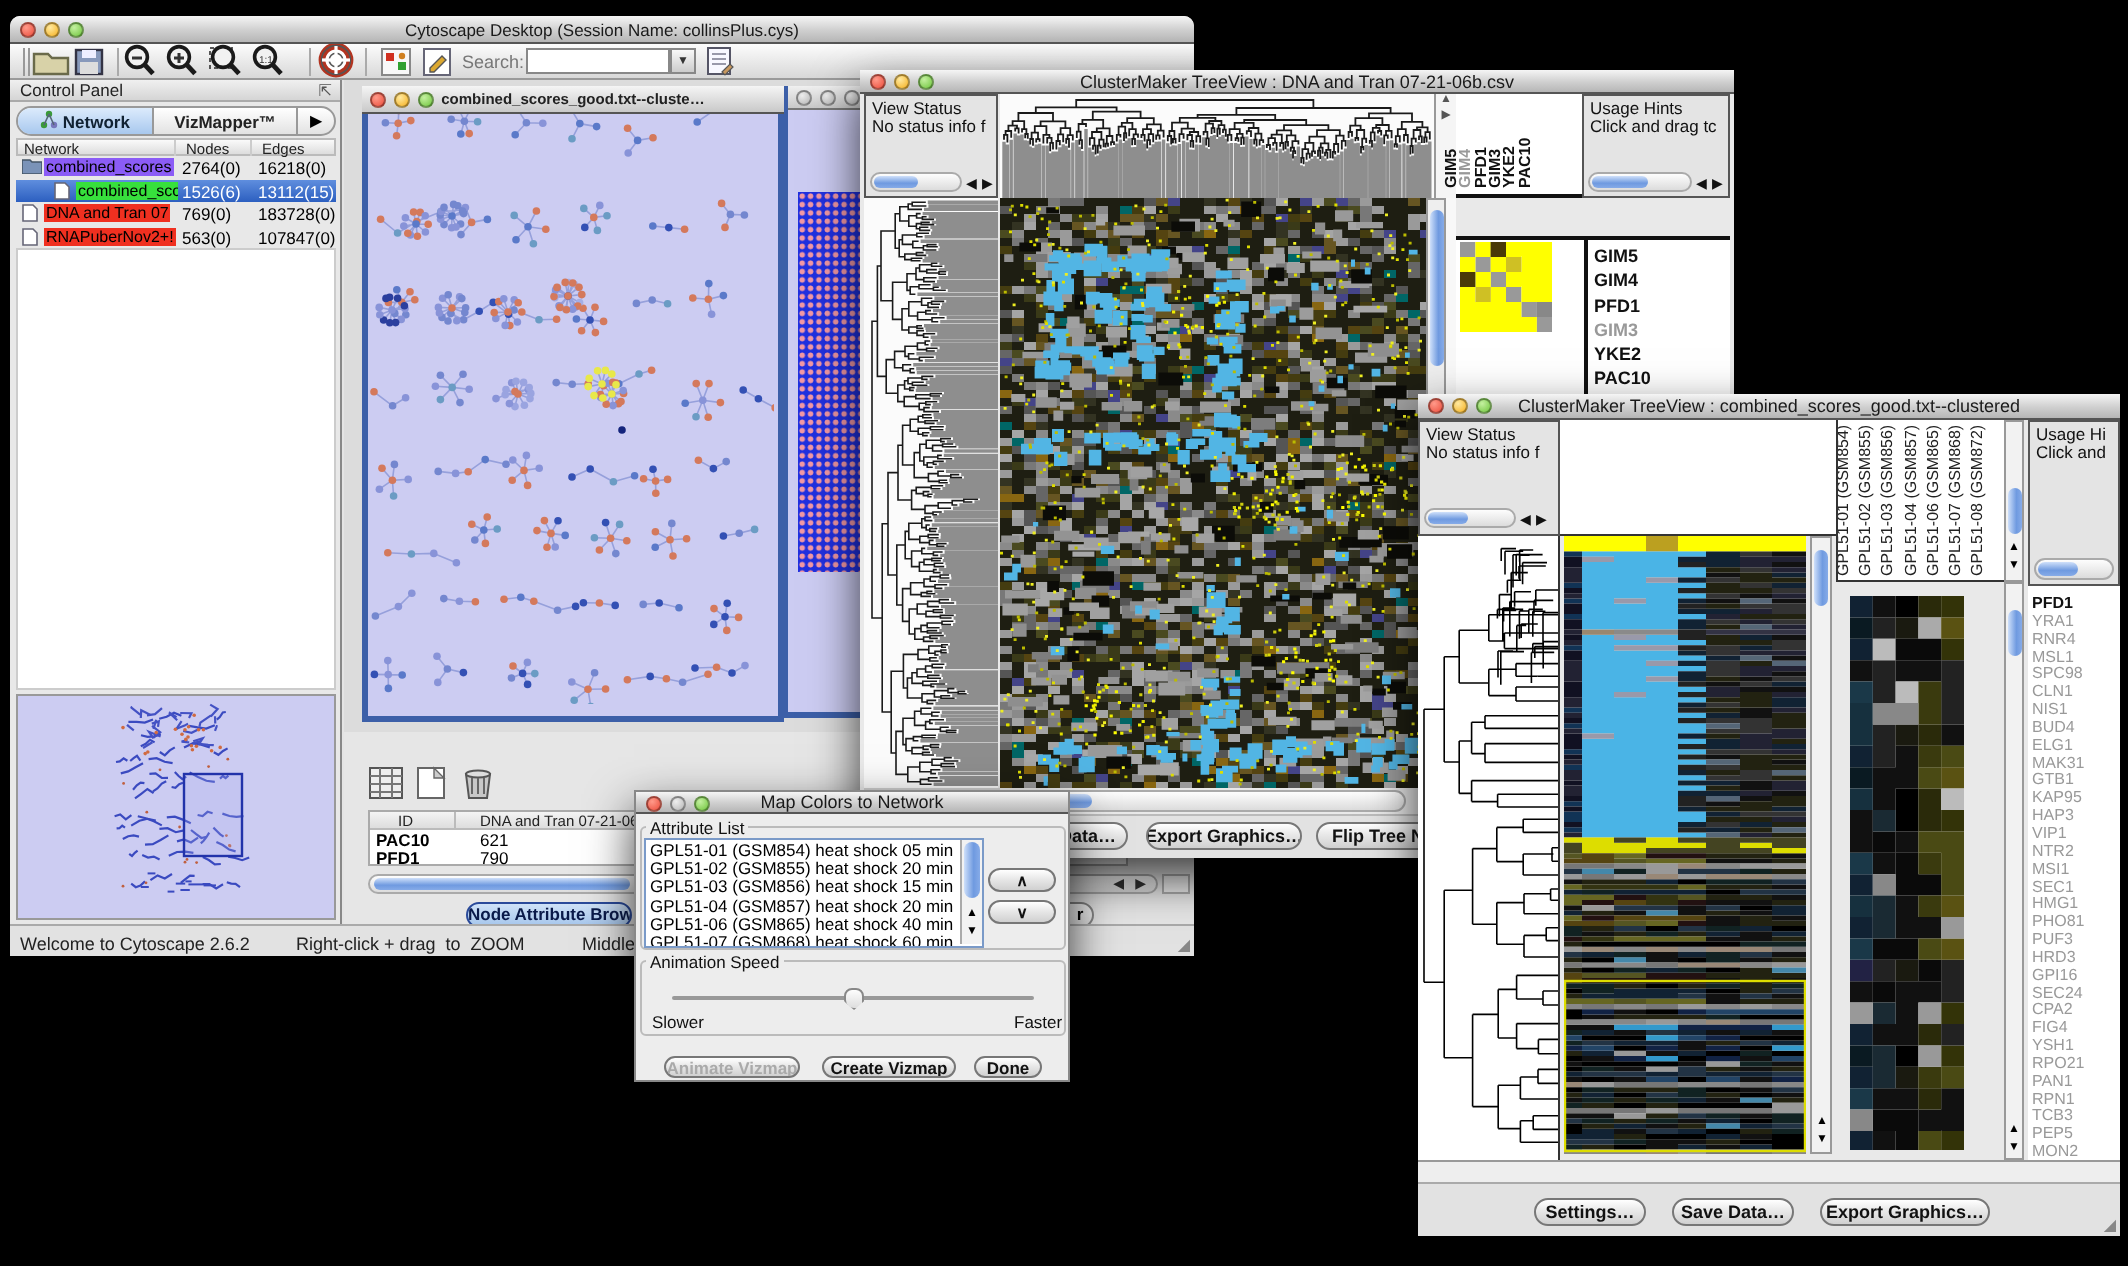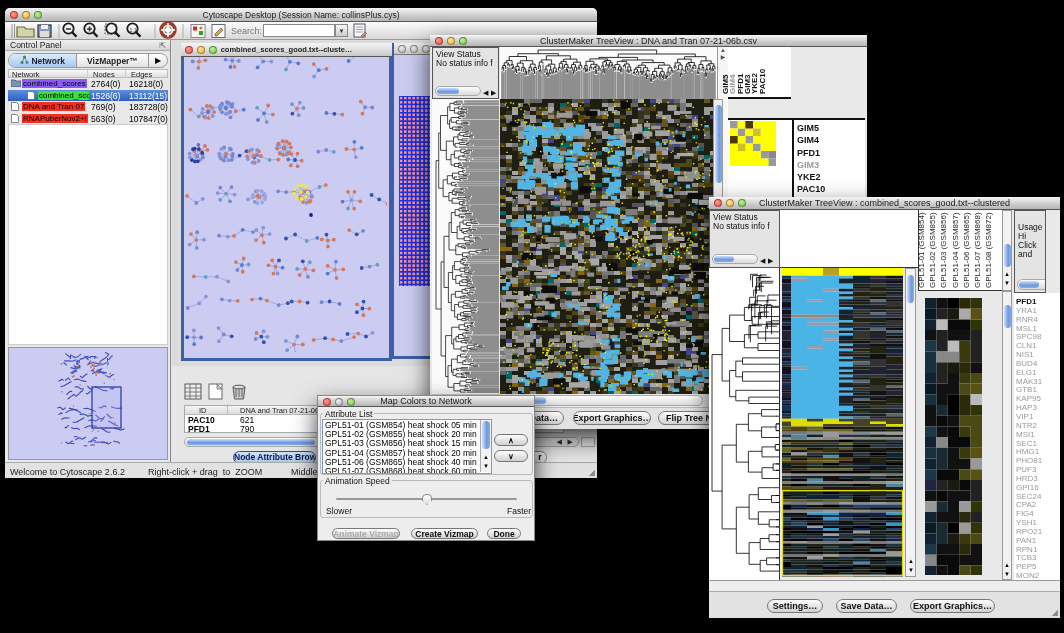--- a/index.html
+++ b/index.html
@@ -653,20 +653,23 @@
       </svg></div>
 <div class="ab" style="left:287px;top:12px;width:11px;height:52px;background:#f5f5f5;border-left:1px solid #999;font-size:6px;color:#555;text-align:center">▲<br>▶</div>
 <div class="ab" style="left:298px;top:12px;width:63px;height:52px;background:#fff;border-bottom:2px solid #111">
       <div class="ab" style="left:2.0px;bottom:3px;font-size:8px;font-weight:bold;color:#111;transform:rotate(-90deg);transform-origin:0 100%;white-space:nowrap">GIM5</div>
       <div class="ab" style="left:9.3px;bottom:3px;font-size:8px;font-weight:bold;color:#999;transform:rotate(-90deg);transform-origin:0 100%;white-space:nowrap">GIM4</div>
       <div class="ab" style="left:16.6px;bottom:3px;font-size:8px;font-weight:bold;color:#111;transform:rotate(-90deg);transform-origin:0 100%;white-space:nowrap">PFD1</div>
       <div class="ab" style="left:23.9px;bottom:3px;font-size:8px;font-weight:bold;color:#111;transform:rotate(-90deg);transform-origin:0 100%;white-space:nowrap">GIM3</div>
       <div class="ab" style="left:31.2px;bottom:3px;font-size:8px;font-weight:bold;color:#111;transform:rotate(-90deg);transform-origin:0 100%;white-space:nowrap">YKE2</div>
       <div class="ab" style="left:38.5px;bottom:3px;font-size:8px;font-weight:bold;color:#111;transform:rotate(-90deg);transform-origin:0 100%;white-space:nowrap">PAC10</div>
     </div>
+<div class="ab" style="left:361px;top:12px;width:74px;height:52px;background:#e4e4e4;border:1px solid #555;font-size:8.5px;color:#111;padding:2px 0 0 3px;line-height:9px">Usage Hints<br>Click and drag tc<div class="sb" style="left:2px;top:38px;width:52px;height:10px">
+        <div class="thumb" style="left:1px;top:1px;width:28px;height:6px"></div>
+      </div><div class="ab" style="left:56px;top:40px;font-size:7px">◀</div><div class="ab" style="left:64px;top:40px;font-size:7px">▶</div></div>
 <div class="ab" style="left:2px;top:64px;width:67px;height:295px"><svg width="67" height="295">
         <rect width="67" height="295" fill="#fbfbfb"></rect>
         <path stroke="#8e8e8e" stroke-width="1.7" fill="none" d="M67 2.1H31.9M67 4.0H32.2M67 5.7H30.0M67 7.8H29.3M67 9.4H32.3M67 10.7H36.0M67 12.2H33.9M67 13.3H36.1M67 14.6H33.2M67 16.2H34.1M67 17.6H33.5M67 19.4H30.3M67 21.6H28.3M67 23.3H37.3M67 24.4H37.9M67 26.0H37.2M67 27.3H30.8M67 28.7H32.1M67 30.1H30.2M67 31.4H29.3M67 32.6H37.7M67 34.1H40.2M67 35.8H37.4M67 36.9H42.1M67 38.1H42.0M67 39.9H37.3M67 41.8H36.5M67 43.4H34.3M67 44.6H38.4M67 46.1H41.9M67 48.1H26.7M67 50.1H35.2M67 51.7H41.1M67 53.1H39.0M67 54.7H38.5M67 56.3H34.5M67 58.0H37.6M67 59.9H41.3M67 61.9H38.1M67 63.9H30.0M67 65.1H30.7M67 66.3H31.0M67 67.9H36.6M67 69.6H33.3M67 71.5H34.1M67 73.4H33.3M67 75.1H37.8M67 76.5H36.4M67 77.9H26.2M67 79.6H35.9M67 81.3H30.4M67 83.4H24.6M67 85.4H26.1M67 87.3H26.4M67 89.2H35.7M67 90.7H32.8M67 92.1H30.9M67 93.6H32.7M67 94.8H26.3M67 96.2H25.9M67 97.8H40.0M67 99.0H39.0M67 100.3H34.3M67 101.9H37.6M67 103.3H34.4M67 104.8H33.9M67 106.8H38.5M67 108.4H34.7M67 109.9H35.0M67 111.4H38.0M67 112.7H36.3M67 114.4H40.9M67 115.9H40.7M67 117.4H33.7M67 118.8H32.9M67 120.3H44.5M67 121.8H41.4M67 123.0H45.6M67 124.4H47.2M67 126.5H40.2M67 128.7H39.9M67 130.4H45.1M67 131.7H40.9M67 133.1H37.4M67 134.6H35.4M67 136.6H41.0M67 138.3H48.6M67 139.8H50.0M67 141.1H42.6M67 142.4H42.9M67 143.9H40.6M67 145.4H39.2M67 146.8H33.7M67 148.1H35.3M67 149.4H34.8M67 150.6H58.0M67 152.0H55.2M67 153.5H47.7M67 155.1H44.5M67 157.0H39.9M67 158.4H37.5M67 159.5H34.6M67 161.3H35.2M67 163.5H33.9M67 165.3H37.6M67 166.7H37.1M67 168.3H38.4M67 169.9H38.3M67 171.2H35.8M67 172.8H42.3M67 174.1H41.2M67 175.2H31.6M67 177.0H40.3M67 178.7H38.1M67 180.1H40.0M67 181.3H39.4M67 182.6H40.7M67 184.3H41.1M67 185.8H37.4M67 187.3H39.3M67 188.5H43.5M67 190.0H43.7M67 191.6H37.0M67 193.4H42.6M67 195.2H40.2M67 196.7H35.2M67 197.9H36.7M67 199.2H34.5M67 200.8H43.5M67 202.5H46.1M67 204.3H38.5M67 205.9H40.4M67 207.2H40.5M67 208.7H45.9M67 210.0H44.8M67 211.6H45.7M67 213.3H44.5M67 214.9H38.8M67 216.3H37.6M67 217.5H39.9M67 218.8H40.9M67 220.2H37.9M67 221.7H35.7M67 223.4H43.0M67 224.6H42.0M67 226.0H42.3M67 227.3H42.4M67 228.5H38.3M67 229.9H37.4M67 231.5H38.3M67 233.1H41.2M67 234.8H40.5M67 237.0H35.0M67 238.7H38.8M67 240.1H39.5M67 241.6H37.5M67 243.0H41.6M67 244.3H36.2M67 245.3H46.2M67 246.7H51.6M67 247.9H52.3M67 248.9H44.1M67 250.1H46.3M67 251.2H37.1M67 252.8H35.7M67 255.1H34.7M67 257.1H38.9M67 259.0H38.3M67 260.9H41.0M67 262.7H35.4M67 264.6H43.4M67 266.1H47.3M67 267.2H47.2M67 268.6H37.0M67 269.9H36.8M67 271.4H28.2M67 273.3H38.7M67 274.6H38.5M67 275.7H33.4M67 277.2H34.0M67 278.5H36.0M67 279.8H44.9M67 281.5H48.2M67 282.8H46.1M67 284.3H46.5M67 285.9H39.2M67 287.8H37.0M67 289.9H37.8M67 291.5H40.2M67 293.1H34.8"></path>
         <path stroke="#1a1a1a" stroke-width="0.8" fill="none" d="M30.9 2.1H24.1V4.0H31.2M24.1 3.0H22.1V5.7H29.0M31.3 9.4H29.2V10.7H35.0M28.3 7.8H26.3V10.0H29.2M32.9 12.2H28.6V13.3H35.1M32.2 14.6H27.9V16.2H33.1M28.6 12.8H26.2V15.4H27.9M26.3 8.9H22.4V14.1H26.2M22.1 4.4H17.9V11.5H22.4M32.5 17.6H26.4V19.4H29.3M36.3 23.3H31.6V24.4H36.9M31.6 23.9H29.7V26.0H36.2M27.3 21.6H24.4V24.9H29.7M26.4 18.5H19.2V23.2H24.4M29.8 27.3H26.2V28.7H31.1M29.2 30.1H23.7V31.4H28.3M26.2 28.0H20.4V30.8H23.7M19.2 20.9H17.6V29.4H20.4M17.9 7.9H15.6V25.1H17.6M36.7 32.6H33.8V34.1H39.2M41.1 36.9H37.5V38.1H41.0M36.4 35.8H31.4V37.5H37.5M33.8 33.4H27.8V36.7H31.4M36.3 39.9H29.9V41.8H35.5M27.8 35.0H26.0V40.8H29.9M37.4 44.6H34.7V46.1H40.9M33.3 43.4H27.5V45.4H34.7M27.5 44.4H23.1V48.1H25.7M26.0 37.9H21.5V46.2H23.1M40.1 51.7H33.8V53.1H38.0M33.8 52.4H32.0V54.7H37.5M34.2 50.1H28.8V53.6H32.0M33.5 56.3H30.9V58.0H36.6M40.3 59.9H34.0V61.9H37.1M30.9 57.1H26.8V60.9H34.0M28.8 51.9H22.4V59.0H26.8M29.0 63.9H26.5V65.1H29.7M35.6 67.9H29.8V69.6H32.3M30.0 66.3H26.5V68.7H29.8M26.5 64.5H22.4V67.5H26.5M22.4 55.4H19.0V66.0H22.4M21.5 42.1H14.3V60.7H19.0M15.6 16.5H8.5V51.4H14.3M33.1 71.5H30.6V73.4H32.3M36.8 75.1H31.3V76.5H35.4M30.6 72.5H26.7V75.8H31.3M34.9 79.6H27.7V81.3H29.4M25.2 77.9H22.3V80.5H27.7M26.7 74.1H20.5V79.2H22.3M25.1 85.4H23.1V87.3H25.4M23.6 83.4H19.4V86.3H23.1M20.5 76.7H15.3V84.9H19.4M34.7 89.2H29.0V90.7H31.8M29.9 92.1H24.2V93.6H31.7M29.0 90.0H22.0V92.9H24.2M25.3 94.8H22.9V96.2H24.9M22.0 91.4H20.3V95.5H22.9M39.0 97.8H33.2V99.0H38.0M33.2 98.4H25.9V100.3H33.3M36.6 101.9H30.9V103.3H33.4M32.9 104.8H30.0V106.8H37.5M30.9 102.6H27.6V105.8H30.0M25.9 99.3H20.1V104.2H27.6M20.3 93.5H16.9V101.8H20.1M15.3 80.8H11.1V97.6H16.9M8.5 34.0H6.7V89.2H11.1M33.7 108.4H29.4V109.9H34.0M37.0 111.4H30.5V112.7H35.3M29.4 109.1H27.1V112.0H30.5M39.9 114.4H33.2V115.9H39.7M32.7 117.4H29.4V118.8H31.9M33.2 115.1H27.1V118.1H29.4M27.1 110.6H23.1V116.6H27.1M43.5 120.3H38.4V121.8H40.4M44.6 123.0H39.3V124.4H46.2M39.3 123.7H34.3V126.5H39.2M38.4 121.1H31.1V125.1H34.3M38.9 128.7H36.9V130.4H44.1M39.9 131.7H34.7V133.1H36.4M34.7 132.4H31.6V134.6H34.4M36.9 129.5H29.9V133.5H31.6M31.1 123.1H27.9V131.5H29.9M47.6 138.3H43.4V139.8H49.0M40.0 136.6H37.0V139.0H43.4M41.6 141.1H37.6V142.4H41.9M37.0 137.8H32.2V141.7H37.6M27.9 127.3H25.1V139.8H32.2M23.1 113.6H19.3V133.5H25.1M39.6 143.9H33.6V145.4H38.2M34.3 148.1H32.0V149.4H33.8M32.7 146.8H29.7V148.8H32.0M33.6 144.7H26.1V147.8H29.7M57.0 150.6H49.9V152.0H54.2M49.9 151.3H44.1V153.5H46.7M44.1 152.4H37.1V155.1H43.5M38.9 157.0H34.5V158.4H36.5M37.1 153.8H30.5V157.7H34.5M26.1 146.2H23.8V155.7H30.5M19.3 123.6H17.0V151.0H23.8M33.6 159.5H30.5V161.3H34.2M36.6 165.3H32.9V166.7H36.1M32.9 163.5H31.1V166.0H32.9M30.5 160.4H28.9V164.8H31.1M37.4 168.3H32.1V169.9H37.3M41.3 172.8H36.5V174.1H40.2M34.8 171.2H32.7V173.4H36.5M32.1 169.1H27.9V172.3H32.7M28.9 162.6H22.4V170.7H27.9M39.3 177.0H34.7V178.7H37.1M30.6 175.2H28.9V177.9H34.7M39.0 180.1H33.9V181.3H38.4M39.7 182.6H35.2V184.3H40.1M33.9 180.7H30.0V183.4H35.2M36.4 185.8H34.8V187.3H38.3M30.0 182.1H27.7V186.6H34.8M28.9 176.5H23.8V184.3H27.7M22.4 166.7H20.6V180.4H23.8M42.5 188.5H38.1V190.0H42.7M38.1 189.3H33.1V191.6H36.0M41.6 193.4H35.5V195.2H39.2M33.1 190.5H30.0V194.3H35.5M34.2 196.7H31.5V197.9H35.7M31.5 197.3H28.6V199.2H33.5M30.0 192.4H23.3V198.3H28.6M42.5 200.8H37.7V202.5H45.1M37.7 201.7H31.8V204.3H37.5M39.4 205.9H34.7V207.2H39.5M44.9 208.7H38.2V210.0H43.8M34.7 206.6H31.0V209.3H38.2M31.8 203.0H26.6V208.0H31.0M44.7 211.6H39.0V213.3H43.5M39.0 212.5H31.6V214.9H37.8M36.6 216.3H31.7V217.5H38.9M31.6 213.7H28.5V216.9H31.7M39.9 218.8H33.0V220.2H36.9M33.0 219.5H29.8V221.7H34.7M28.5 215.3H25.4V220.6H29.8M26.6 205.5H22.6V218.0H25.4M23.3 195.3H19.3V211.7H22.6M20.6 173.5H16.4V203.5H19.3M17.0 137.3H12.0V188.5H16.4M42.0 223.4H38.9V224.6H41.0M41.3 226.0H38.5V227.3H41.4M38.5 226.7H35.5V228.5H37.3M38.9 224.0H32.4V227.6H35.5M36.4 229.9H32.9V231.5H37.3M32.4 225.8H27.0V230.7H32.9M40.2 233.1H34.1V234.8H39.5M34.1 234.0H30.8V237.0H34.0M37.8 238.7H31.9V240.1H38.5M30.8 235.5H26.5V239.4H31.9M40.6 243.0H33.5V244.3H35.2M36.5 241.6H29.4V243.7H33.5M26.5 237.4H24.0V242.7H29.4M50.6 246.7H47.1V247.9H51.3M45.2 245.3H42.0V247.3H47.1M43.1 248.9H38.5V250.1H45.3M42.0 246.3H35.2V249.5H38.5M36.1 251.2H31.6V252.8H34.7M35.2 247.9H29.0V252.0H31.6M24.0 240.0H21.7V250.0H29.0M27.0 228.2H19.7V245.0H21.7M37.9 257.1H33.9V259.0H37.3M33.7 255.1H28.5V258.0H33.9M40.0 260.9H32.9V262.7H34.4M46.3 266.1H41.3V267.2H46.2M42.4 264.6H38.2V266.7H41.3M32.9 261.8H30.8V265.6H38.2M28.5 256.6H25.3V263.7H30.8M36.0 268.6H29.0V269.9H35.8M29.0 269.3H24.7V271.4H27.2M37.7 273.3H33.3V274.6H37.5M33.3 274.0H29.6V275.7H32.4M33.0 277.2H29.3V278.5H35.0M29.6 274.8H24.0V277.9H29.3M24.7 270.3H21.0V276.4H24.0M25.3 260.1H19.5V273.3H21.0M43.9 279.8H40.2V281.5H47.2M45.1 282.8H38.6V284.3H45.5M40.2 280.6H34.0V283.6H38.6M38.2 285.9H33.5V287.8H36.0M34.0 282.1H27.9V286.9H33.5M36.8 289.9H32.3V291.5H39.2M32.3 290.7H28.2V293.1H33.8M27.9 284.5H21.9V291.9H28.2M19.5 266.7H16.0V288.2H21.9M19.7 236.6H13.6V277.5H16.0M12.0 162.9H9.1V257.0H13.6M6.7 61.6H4.0V210.0H9.1"></path>
       </svg></div>
 <div class="ab" style="left:70px;top:64px;width:213px;height:295px"><svg width="213" height="295">
         <rect width="213" height="295" fill="#1e1e12"></rect>
         <path fill="#787878" d="M24 0h6v4h-6zM18 4h6v4h-6zM108 4h6v4h-6zM180 4h6v4h-6zM180 8h6v4h-6zM96 12h6v4h-6zM186 16h6v4h-6zM6 20h6v4h-6zM114 20h6v4h-6zM12 28h6v4h-6zM18 28h6v4h-6zM60 28h6v4h-6zM36 32h6v4h-6zM48 32h6v4h-6zM138 32h6v4h-6zM24 36h6v4h-6zM72 36h6v4h-6zM144 36h6v4h-6zM126 40h6v4h-6zM12 44h6v4h-6zM30 44h6v4h-6zM156 44h6v4h-6zM24 52h6v4h-6zM72 52h6v4h-6zM72 56h6v4h-6zM90 56h6v4h-6zM198 56h6v4h-6zM114 60h6v4h-6zM126 60h6v4h-6zM204 60h6v4h-6zM210 64h6v4h-6zM0 68h6v4h-6zM42 68h6v4h-6zM102 68h6v4h-6zM204 68h6v4h-6zM18 80h6v4h-6zM72 80h6v4h-6zM24 84h6v4h-6zM6 88h6v4h-6zM30 88h6v4h-6zM12 92h6v4h-6zM174 92h6v4h-6zM204 96h6v4h-6zM210 96h6v4h-6zM24 100h6v4h-6zM54 112h6v4h-6zM186 112h6v4h-6zM54 116h6v4h-6zM78 116h6v4h-6zM18 120h6v4h-6zM60 120h6v4h-6zM168 120h6v4h-6zM102 124h6v4h-6zM150 124h6v4h-6zM30 128h6v4h-6zM36 128h6v4h-6zM156 128h6v4h-6zM12 132h6v4h-6zM78 132h6v4h-6zM84 140h6v4h-6zM54 144h6v4h-6zM78 144h6v4h-6zM150 144h6v4h-6zM162 144h6v4h-6zM30 152h6v4h-6zM90 152h6v4h-6zM102 152h6v4h-6zM186 152h6v4h-6zM210 152h6v4h-6zM24 156h6v4h-6zM156 160h6v4h-6zM204 160h6v4h-6zM72 168h6v4h-6zM96 168h6v4h-6zM132 168h6v4h-6zM24 172h6v4h-6zM102 172h6v4h-6zM108 172h6v4h-6zM6 176h6v4h-6zM54 184h6v4h-6zM126 184h6v4h-6zM30 188h6v4h-6zM150 188h6v4h-6zM186 188h6v4h-6zM0 196h6v4h-6zM120 196h6v4h-6zM0 200h6v4h-6zM6 204h6v4h-6zM144 204h6v4h-6zM108 208h6v4h-6zM24 212h6v4h-6zM42 212h6v4h-6zM78 212h6v4h-6zM96 212h6v4h-6zM84 216h6v4h-6zM96 216h6v4h-6zM114 220h6v4h-6zM60 224h6v4h-6zM72 224h6v4h-6zM144 224h6v4h-6zM18 228h6v4h-6zM60 232h6v4h-6zM120 232h6v4h-6zM18 236h6v4h-6zM102 236h6v4h-6zM120 236h6v4h-6zM168 236h6v4h-6zM156 240h6v4h-6zM168 240h6v4h-6zM174 240h6v4h-6zM96 244h6v4h-6zM138 248h6v4h-6zM0 252h6v4h-6zM54 252h6v4h-6zM90 256h6v4h-6zM96 256h6v4h-6zM12 260h6v4h-6zM54 260h6v4h-6zM96 260h6v4h-6zM126 260h6v4h-6zM72 268h6v4h-6zM174 268h6v4h-6zM90 272h6v4h-6zM174 276h6v4h-6zM174 280h6v4h-6zM48 292h6v4h-6zM120 292h6v4h-6z"></path>
         <path fill="#666" d="M30 0h6v4h-6zM36 0h6v4h-6zM174 0h6v4h-6zM126 4h6v4h-6zM132 4h6v4h-6zM24 12h6v4h-6zM126 12h6v4h-6zM144 16h6v4h-6zM18 20h6v4h-6zM60 20h6v4h-6zM108 24h6v4h-6zM180 24h6v4h-6zM186 28h6v4h-6zM126 32h6v4h-6zM168 32h6v4h-6zM180 32h6v4h-6zM204 32h6v4h-6zM204 36h6v4h-6zM174 40h6v4h-6zM180 44h6v4h-6zM192 48h6v4h-6zM96 60h6v4h-6zM24 72h6v4h-6zM138 72h6v4h-6zM180 72h6v4h-6zM204 72h6v4h-6zM0 76h6v4h-6zM6 80h6v4h-6zM48 80h6v4h-6zM54 80h6v4h-6zM102 80h6v4h-6zM162 88h6v4h-6zM102 92h6v4h-6zM144 92h6v4h-6zM48 96h6v4h-6zM90 96h6v4h-6zM174 100h6v4h-6zM0 104h6v4h-6zM150 104h6v4h-6zM18 108h6v4h-6zM114 112h6v4h-6zM126 112h6v4h-6zM84 116h6v4h-6zM144 116h6v4h-6zM108 120h6v4h-6zM162 120h6v4h-6zM174 120h6v4h-6zM96 128h6v4h-6zM108 136h6v4h-6zM210 136h6v4h-6zM168 140h6v4h-6zM204 140h6v4h-6zM18 144h6v4h-6zM138 144h6v4h-6zM18 148h6v4h-6zM72 148h6v4h-6zM90 156h6v4h-6zM114 156h6v4h-6zM186 156h6v4h-6zM48 160h6v4h-6zM24 164h6v4h-6zM54 168h6v4h-6zM180 168h6v4h-6zM66 172h6v4h-6zM180 172h6v4h-6zM18 176h6v4h-6zM102 176h6v4h-6zM30 184h6v4h-6zM36 184h6v4h-6zM48 184h6v4h-6zM78 184h6v4h-6zM162 188h6v4h-6zM42 192h6v4h-6zM138 192h6v4h-6zM42 196h6v4h-6zM138 200h6v4h-6zM162 200h6v4h-6zM12 208h6v4h-6zM90 208h6v4h-6zM114 208h6v4h-6zM198 208h6v4h-6zM6 212h6v4h-6zM12 212h6v4h-6zM180 212h6v4h-6zM42 220h6v4h-6zM48 224h6v4h-6zM108 224h6v4h-6zM168 224h6v4h-6zM174 224h6v4h-6zM210 228h6v4h-6zM54 236h6v4h-6zM84 236h6v4h-6zM180 236h6v4h-6zM204 236h6v4h-6zM72 240h6v4h-6zM138 240h6v4h-6zM210 240h6v4h-6zM48 244h6v4h-6zM78 244h6v4h-6zM138 244h6v4h-6zM72 248h6v4h-6zM126 248h6v4h-6zM66 252h6v4h-6zM84 256h6v4h-6zM120 256h6v4h-6zM120 260h6v4h-6zM0 272h6v4h-6zM198 272h6v4h-6zM78 280h6v4h-6zM84 284h6v4h-6zM168 284h6v4h-6zM84 288h6v4h-6zM126 288h6v4h-6zM150 288h6v4h-6zM156 288h6v4h-6z"></path>
         <path fill="#555" d="M72 0h6v4h-6zM132 0h6v4h-6zM0 4h6v4h-6zM72 12h6v4h-6zM156 16h6v4h-6zM36 20h6v4h-6zM174 20h6v4h-6zM150 24h6v4h-6zM186 24h6v4h-6zM30 28h6v4h-6zM48 28h6v4h-6zM60 32h6v4h-6zM96 32h6v4h-6zM96 40h6v4h-6zM108 40h6v4h-6zM108 44h6v4h-6zM168 44h6v4h-6zM198 44h6v4h-6zM42 48h6v4h-6zM132 52h6v4h-6zM144 52h6v4h-6zM186 52h6v4h-6zM0 56h6v4h-6zM210 56h6v4h-6zM72 60h6v4h-6zM132 60h6v4h-6zM36 64h6v4h-6zM144 64h6v4h-6zM6 68h6v4h-6zM120 72h6v4h-6zM126 76h6v4h-6zM204 76h6v4h-6zM0 84h6v4h-6zM144 84h6v4h-6zM48 88h6v4h-6zM24 92h6v4h-6zM42 96h6v4h-6zM78 96h6v4h-6zM126 96h6v4h-6zM168 100h6v4h-6zM12 104h6v4h-6zM60 104h6v4h-6zM72 104h6v4h-6zM96 104h6v4h-6zM132 104h6v4h-6zM138 104h6v4h-6zM36 108h6v4h-6zM210 108h6v4h-6zM48 112h6v4h-6zM90 112h6v4h-6zM90 116h6v4h-6zM126 116h6v4h-6zM36 120h6v4h-6zM42 120h6v4h-6zM120 120h6v4h-6zM138 120h6v4h-6zM204 120h6v4h-6zM6 124h6v4h-6zM60 124h6v4h-6zM138 124h6v4h-6zM192 124h6v4h-6zM12 128h6v4h-6zM36 132h6v4h-6zM108 132h6v4h-6zM120 132h6v4h-6zM72 136h6v4h-6zM162 136h6v4h-6zM54 140h6v4h-6zM132 144h6v4h-6zM126 152h6v4h-6zM12 156h6v4h-6zM102 156h6v4h-6zM204 156h6v4h-6zM12 160h6v4h-6zM18 164h6v4h-6zM180 164h6v4h-6zM30 168h6v4h-6zM144 176h6v4h-6zM186 176h6v4h-6zM114 180h6v4h-6zM168 180h6v4h-6zM24 184h6v4h-6zM132 184h6v4h-6zM174 184h6v4h-6zM54 188h6v4h-6zM30 196h6v4h-6zM156 196h6v4h-6zM18 200h6v4h-6zM60 200h6v4h-6zM102 200h6v4h-6zM132 204h6v4h-6zM180 204h6v4h-6zM168 208h6v4h-6zM162 212h6v4h-6zM168 212h6v4h-6zM192 212h6v4h-6zM192 216h6v4h-6zM132 220h6v4h-6zM156 220h6v4h-6zM0 236h6v4h-6zM60 248h6v4h-6zM12 252h6v4h-6zM0 260h6v4h-6zM18 260h6v4h-6zM60 264h6v4h-6zM138 264h6v4h-6zM174 264h6v4h-6zM180 264h6v4h-6zM42 268h6v4h-6zM102 272h6v4h-6zM60 276h6v4h-6zM78 276h6v4h-6zM108 276h6v4h-6zM180 276h6v4h-6zM30 280h6v4h-6zM36 284h6v4h-6zM144 292h6v4h-6z"></path>
@@ -748,21 +751,21 @@
       <div class="ab" style="left:40.6px;bottom:2px;font-size:8px;color:#222;transform:rotate(-90deg);transform-origin:0 100%;white-space:nowrap">GPL51-04 (GSM857)</div>
       <div class="ab" style="left:51.8px;bottom:2px;font-size:8px;color:#222;transform:rotate(-90deg);transform-origin:0 100%;white-space:nowrap">GPL51-06 (GSM865)</div>
       <div class="ab" style="left:63.0px;bottom:2px;font-size:8px;color:#222;transform:rotate(-90deg);transform-origin:0 100%;white-space:nowrap">GPL51-07 (GSM868)</div>
       <div class="ab" style="left:74.2px;bottom:2px;font-size:8px;color:#222;transform:rotate(-90deg);transform-origin:0 100%;white-space:nowrap">GPL51-08 (GSM872)</div>
     </div>
 <div class="vsc" style="left:293px;top:13px;width:10px;height:81px">
       <div class="thumbv" style="left:1px;top:33px;width:7px;height:23px"></div>
       <div class="ab" style="left:1px;top:60px;font-size:6px">▲</div>
       <div class="ab" style="left:1px;top:69px;font-size:6px">▼</div>
     </div>
-<div class="ab" style="left:305px;top:13px;width:32px;height:83px;background:#e4e4e4;border:1px solid #555;font-size:8.5px;color:#111;padding:12px 0 0 3px;line-height:9px;overflow:hidden">Usage Hi<br>Click and<div class="sb" style="left:2px;top:68px;width:40px;height:11px">
+<div class="ab" style="left:305px;top:13px;width:46px;height:83px;background:#e4e4e4;border:1px solid #555;font-size:8.5px;color:#111;padding:2px 0 0 3px;line-height:9px;overflow:hidden">Usage Hi<br>Click and<div class="sb" style="left:2px;top:68px;width:40px;height:11px">
         <div class="thumb" style="left:1px;top:1px;width:20px;height:7px"></div>
       </div></div>
 <div class="ab" style="left:0;top:71px;width:71px;height:312px;background:#fff;border-right:1px solid #333"><svg width="70" height="311">
         <rect width="70" height="311" fill="#fff"></rect>
         <path stroke="#000" stroke-width="0.8" fill="none" d="M3.0 86.6V223.1M3.0 86.6H13.1M3.0 223.1H13.1M13.1 60.4V113.0M13.1 60.4H20.6M13.1 113.0H20.6M20.6 47.1V73.5M20.6 47.1H35.4M20.6 73.5H35.4M35.4 39.4V52.5M35.4 39.4H43.2M35.4 52.5H43.2M43.2 39.4H70M43.2 48.5V56.3M43.2 48.5H50.9M43.2 56.3H50.9M50.9 48.5H70M50.9 56.3H70M35.4 66.6V79.8M35.4 66.6H49.0M35.4 79.8H49.0M49.0 63.8V70.1M49.0 63.8H59.7M49.0 70.1H59.7M59.7 63.8H70M59.7 70.1H70M49.0 75.5V82.5M49.0 75.5H63.7M49.0 82.5H63.7M63.7 75.5H70M63.7 82.5H70M20.6 102.5V128.7M20.6 102.5H26.8M20.6 128.7H26.8M26.8 93.1V108.8M26.8 93.1H33.5M26.8 108.8H33.5M33.5 89.9V96.2M33.5 89.9H44.8M33.5 96.2H44.8M44.8 89.9H70M44.8 96.2H70M33.5 103.8V113.2M33.5 103.8H43.8M33.5 113.2H43.8M43.8 103.8H70M43.8 113.2H70M26.8 122.3V132.8M26.8 122.3H39.8M26.8 132.8H39.8M39.8 122.3H70M39.8 129.1V135.5M39.8 129.1H48.7M39.8 135.5H48.7M48.7 129.1H70M48.7 135.5H70M13.1 177.1V260.9M13.1 177.1H27.3M13.1 260.9H27.3M27.3 156.3V194.1M27.3 156.3H39.4M27.3 194.1H39.4M39.4 145.7V162.8M39.4 145.7H52.6M39.4 162.8H52.6M52.6 141.6V148.2M52.6 141.6H67.8M52.6 148.2H67.8M67.0 141.6H70M67.0 148.2H70M52.6 159.0V169.5M52.6 159.0H67.7M52.6 169.5H67.7M67.0 155.9V162.6M67.0 155.9H80.4M67.0 162.6H80.4M67.0 155.9H70M67.0 162.6H70M67.0 169.5H70M39.4 183.3V204.1M39.4 183.3H53.0M39.4 204.1H53.0M53.0 178.9V188.9M53.0 178.9H66.3M53.0 188.9H66.3M66.3 176.5V182.1M66.3 176.5H78.2M66.3 182.1H78.2M67.0 176.5H70M67.0 182.1H70M66.3 188.9H70M53.0 199.7V210.5M53.0 199.7H64.1M53.0 210.5H64.1M64.1 195.9V202.3M64.1 195.9H70.2M64.1 202.3H70.2M67.0 195.9H70M67.0 202.3H70M64.1 210.5H70M27.3 239.2V285.3M27.3 239.2H40.1M27.3 285.3H40.1M40.1 226.7V251.0M40.1 226.7H49.3M40.1 251.0H49.3M49.3 219.7V231.5M49.3 219.7H62.5M49.3 231.5H62.5M62.5 219.7H70M62.5 227.5V234.5M62.5 227.5H76.2M62.5 234.5H76.2M67.0 227.5H70M67.0 234.5H70M49.3 243.8V256.3M49.3 243.8H60.2M49.3 256.3H60.2M60.2 243.8H70M60.2 251.7V258.9M60.2 251.7H71.4M60.2 258.9H71.4M67.0 251.7H70M67.0 258.9H70M40.1 274.6V296.3M40.1 274.6H51.2M40.1 296.3H51.2M51.2 270.5V281.5M51.2 270.5H60.0M51.2 281.5H60.0M60.0 266.7V273.7M60.0 266.7H73.6M60.0 273.7H73.6M67.0 266.7H70M67.0 273.7H70M60.0 281.5H70M51.2 292.4V303.1M51.2 292.4H57.6M51.2 303.1H57.6M57.6 289.9V296.7M57.6 289.9H72.4M57.6 296.7H72.4M67.0 289.9H70M67.0 296.7H70M57.6 303.1H70M58.9 27.0v7.9M58.9 27.0h12.8M44.7 22.1v6.3M44.7 22.1h6.9M50.5 15.0v6.4M50.5 15.0h13.4M42.8 37.2v5.5M42.8 37.2h6.3M43.5 7.6v11.7M43.5 7.6h9.1M39.7 36.7v4.6M39.7 36.7h12.9M52.3 13.3v10.8M52.3 13.3h12.2M46.6 18.3v17.3M46.6 18.3h8.3M49.1 9.3v10.4M49.1 9.3h13.2M58.4 55.3v5.7M58.4 55.3h12.9M50.8 7.0v5.9M50.8 7.0h6.8M56.7 58.2v15.3M56.7 58.2h11.4M41.6 6.3v6.2M41.6 6.3h7.4M49.4 44.7v13.4M49.4 44.7h4.7M57.4 53.8v4.5M57.4 53.8h5.0M58.0 32.2v6.7M58.0 32.2h9.6M62.5 38.3v17.3M62.5 38.3h10.3M42.4 36.0v16.2M42.4 36.0h6.2M40.7 29.3v10.8M40.7 29.3h5.9M50.9 9.6v12.9M50.9 9.6h4.9M51.6 44.0v7.0M51.6 44.0h8.3M50.7 37.5v13.9M50.7 37.5h4.4M57.4 37.6v12.8M57.4 37.6h6.3M45.9 32.8v17.4M45.9 32.8h12.8M62.6 52.8v13.4M62.6 52.8h8.9M55.4 36.7v11.6M55.4 36.7h7.0M41.4 57.8v16.6M41.4 57.8h11.6M48.3 27.9v7.5M48.3 27.9h8.2M40.0 57.5v13.2M40.0 57.5h7.5M47.5 9.4v16.4M47.5 9.4h12.4"></path>
       </svg></div>
 <div class="ab" style="left:73px;top:71px;width:121px;height:309px"><svg width="121" height="309">
         <path fill="#ff0" d="M0 0h9v2.6h-9zM9 0h16v2.6h-16zM25 0h16v2.6h-16zM57 0h14v2.6h-14zM71 0h17v2.6h-17zM88 0h16v2.6h-16zM104 0h17v2.6h-17zM0 2.6h9v2.6h-9zM9 2.6h16v2.6h-16zM25 2.6h16v2.6h-16zM57 2.6h14v2.6h-14zM71 2.6h17v2.6h-17zM88 2.6h16v2.6h-16zM104 2.6h17v2.6h-17zM0 5.2h9v2.6h-9zM9 5.2h16v2.6h-16zM25 5.2h16v2.6h-16zM57 5.2h14v2.6h-14zM71 5.2h17v2.6h-17zM88 5.2h16v2.6h-16zM104 5.2h17v2.6h-17z"></path>
         <path fill="#bba020" d="M41 0h16v2.6h-16zM41 2.6h16v2.6h-16zM41 5.2h16v2.6h-16z"></path>
         <path fill="#135" d="M0 7.8h9v2.6h-9zM0 23.4h9v2.6h-9zM0 31.2h9v2.6h-9zM0 39h9v2.6h-9zM0 54.6h9v2.6h-9zM0 85.8h9v2.6h-9zM0 93.6h9v2.6h-9zM0 106.6h9v2.6h-9zM0 114.4h9v2.6h-9zM0 132.6h9v2.6h-9zM0 137.8h9v2.6h-9zM0 140.4h9v2.6h-9zM0 145.6h9v2.6h-9z"></path>

